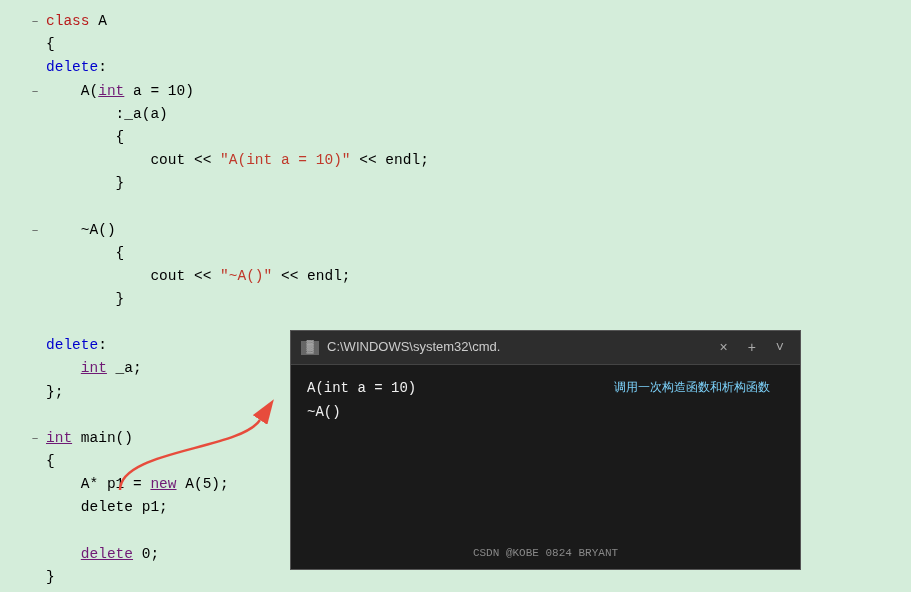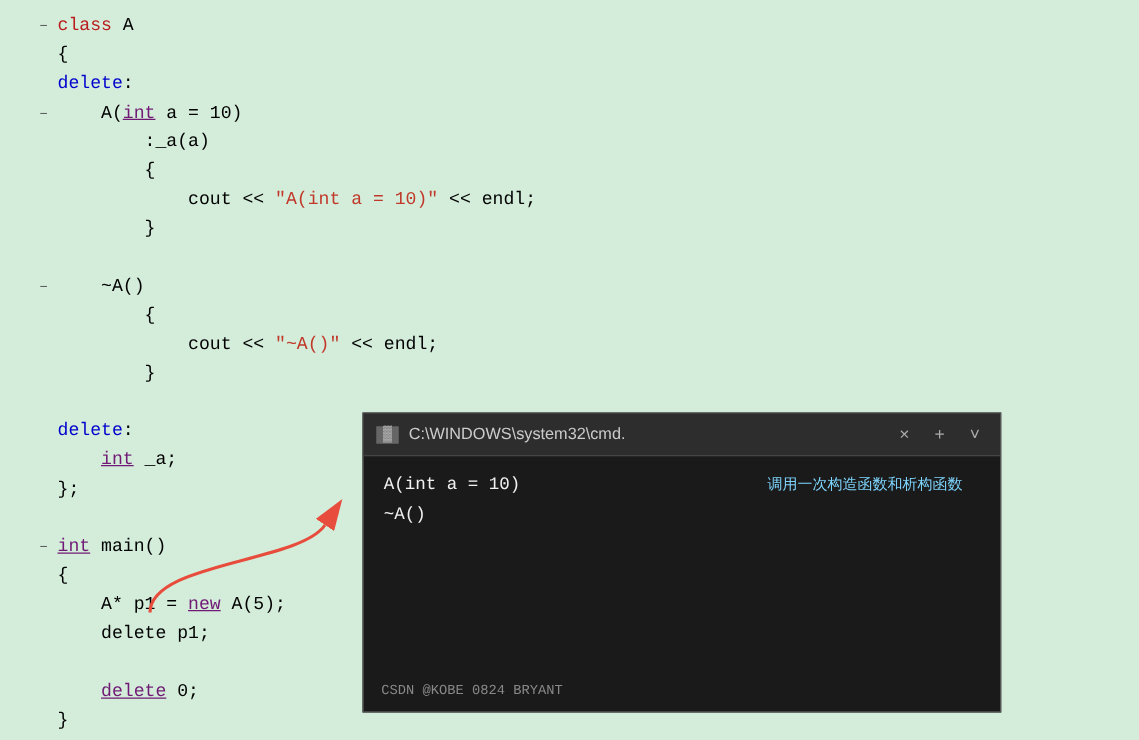--- a/index.html
+++ b/index.html
@@ -136,21 +136,21 @@
       position: absolute;
       top: 12px;
       right: 30px;
       color: #7dd3fc;
       font-family: 'Microsoft YaHei', SimHei, sans-serif;
       font-size: 12px;
       font-weight: normal;
     }
 
     .terminal-footer {
-      text-align: left;
+      text-align: center;
       padding: 4px 14px 6px;
       color: #888;
       font-size: 11px;
       font-family: 'Courier New', Courier, monospace;
     }
 
     .arrow-svg {
       position: absolute;
       top: 390px;
       left: 60px;

